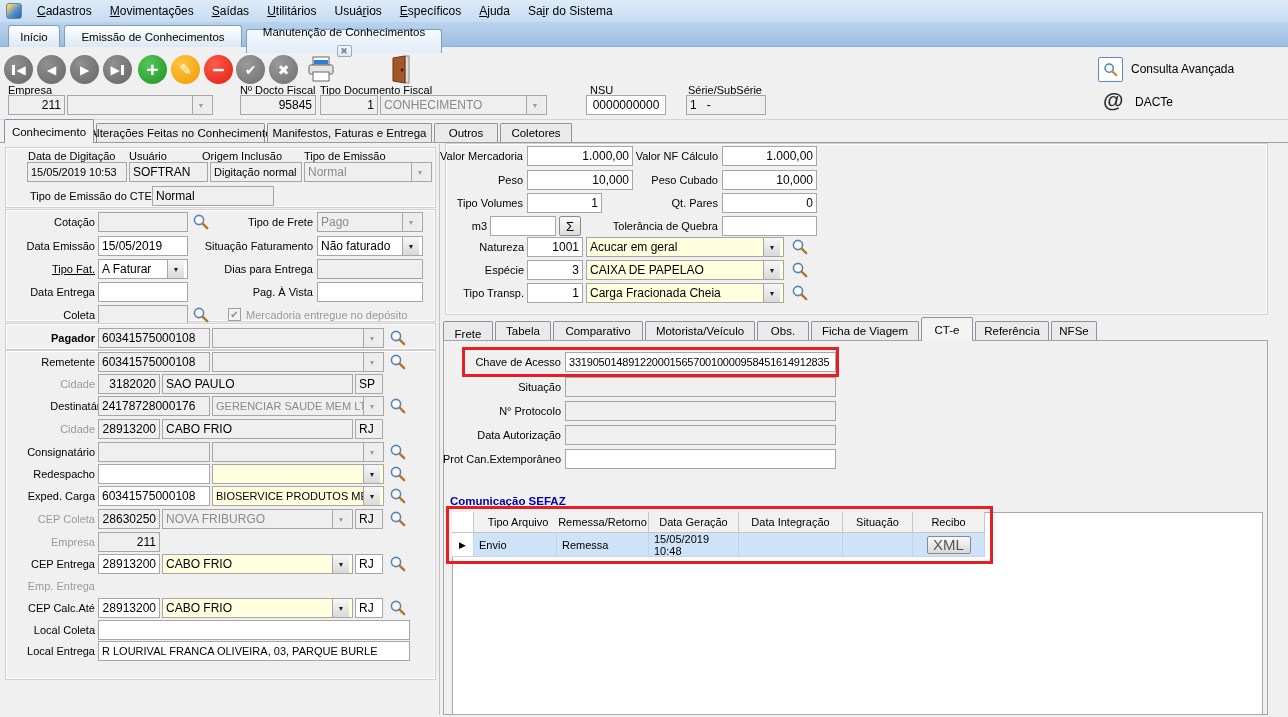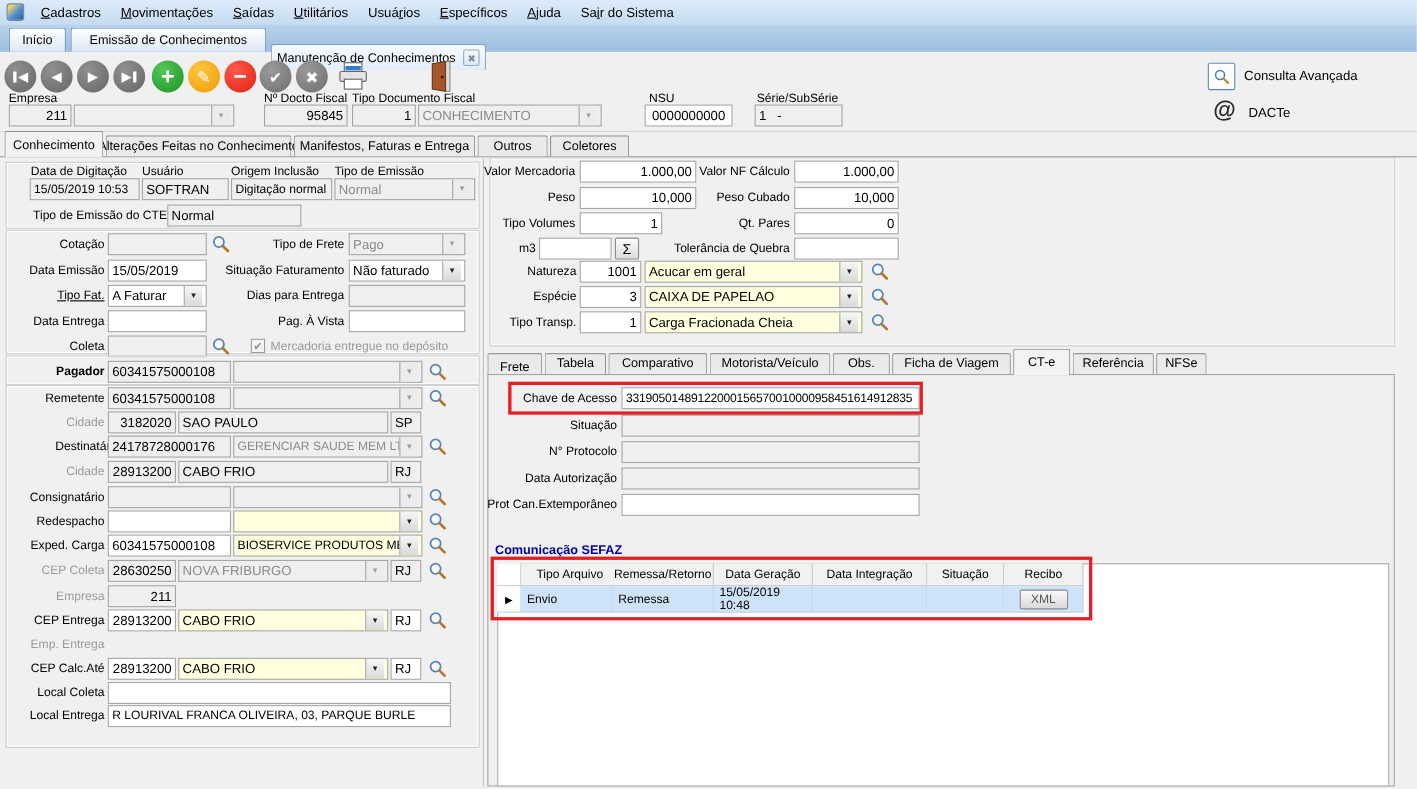--- a/index.html
+++ b/index.html
@@ -15,21 +15,21 @@
     background:linear-gradient(135deg,#f6d06a 15%,#5591d2 55%,#2c5f9d); border:1px solid #6e85a0; }
   .mitem { padding:0 9px; white-space:nowrap; }
   .mitem u { text-decoration:underline; }
 
   
   .tabstrip { position:absolute; left:0; top:22px; width:1288px; height:25px;
     background:linear-gradient(#bad3ec,#9cbfe2); border-bottom:1px solid #8fb0d6; }
   .wtab { position:absolute; top:3px; height:22px; border:1px solid #7f9fc6; border-bottom:none;
     border-radius:3px 3px 0 0; background:linear-gradient(#ffffff,#dce8f5);
     font-size:11.5px; display:flex; align-items:center; justify-content:center; gap:7px; }
-  .wtab.active { top:18px; height:24px; background:linear-gradient(#f6fafe,#e2edf9); }
+  .wtab.active { top:7px; height:24px; background:linear-gradient(#f6fafe,#e2edf9);flex-direction:column; }
   .closebox { width:15px; height:15px; border:1px solid #93a9c4; border-radius:2px;
     background:linear-gradient(#f6f9fc,#dde6f0); color:#7a8a9d; font-size:9px;
     display:flex; align-items:center; justify-content:center; }
 
   
   .cbtn { position:absolute; top:55px; width:29px; height:29px; border-radius:50%;
     display:flex; align-items:center; justify-content:center; color:#fff; font-size:12px; }
   .nav   { background:radial-gradient(circle at 35% 30%,#909090,#666); }
   .grn   { background:radial-gradient(circle at 35% 30%,#53c659,#1d9422); font-size:21px; font-weight:bold; }
   .amb   { background:radial-gradient(circle at 35% 30%,#ffc53f,#ef9b03); font-size:15px; }
@@ -90,21 +90,21 @@
   .grid { position:absolute; left:452px; top:512px; width:811px; height:203px;
     background:#fff; border:1px solid #a9a9a9; }
   .th { position:absolute; top:512px; height:21px; background:#f1f1f1; border-right:1px solid #c6c6c6;
     border-bottom:1px solid #c6c6c6; font-size:11px; display:flex; align-items:center;
     justify-content:center; z-index:2; }
   .td { position:absolute; top:533px; height:24px; background:#cee3f8; border-right:1px solid #c3d5e9;
     border-bottom:1px solid #c3d5e9; font-size:11px; display:flex; align-items:center;
     padding-left:5px; z-index:2; }
   .selcell { background:#fff; justify-content:center; padding-left:0; }
   .xmlbtn { width:44px; height:18px; margin:12px auto; border:1px solid #8a8a8a; border-radius:2px;
-    background:linear-gradient(#fafafa,#d8d8d8); font-size:11px; color:#555;
+    background:linear-gradient(#fafafa,#d8d8d8); font-size:15px; color:#555;
     display:flex; align-items:center; justify-content:center; }
 
   .advbox { position:absolute; left:1098px; top:57px; width:25px; height:25px; background:#fff;
     border:1px solid #5a8ac6; border-radius:2px; display:flex; align-items:center; justify-content:center; }
   .at { position:absolute; left:1103px; top:88px; font-size:21px; font-weight:bold; color:#2b2b2b; }
 </style>
 </head>
 <body>
 
 <div class="screen">
@@ -214,21 +214,21 @@
     </div>
   <div class="ptab" style="left:500px;width:72px;">
       <span>Coletores</span>
     </div>
 
   <div class="split"></div>
 
   <div class="grp" style="left:5px;top:147px;width:431px;height:61px;"></div>
   <span class="lb" style="left:28px;top:150px;">Data de Digitação</span>
   <span class="lb" style="left:129px;top:150px;">Usuário</span>
-  <span class="lb" style="left:210px;top:150px;">Origem Inclusão</span>
+  <span class="lb" style="left:202px;top:150px;">Origem Inclusão</span>
   <span class="lb" style="left:304px;top:150px;">Tipo de Emissão</span>
   <div class="fd gy blue sm" style="left:27px;top:162px;width:100px;">
       <span>15/05/2019 10:53</span>
     </div>
   <div class="fd gy blue" style="left:129px;top:162px;width:79px;">
       <span>SOFTRAN</span>
     </div>
   <div class="fd gy blue sm" style="left:210px;top:162px;width:92px;">
       <span>Digitação normal</span>
     </div>

